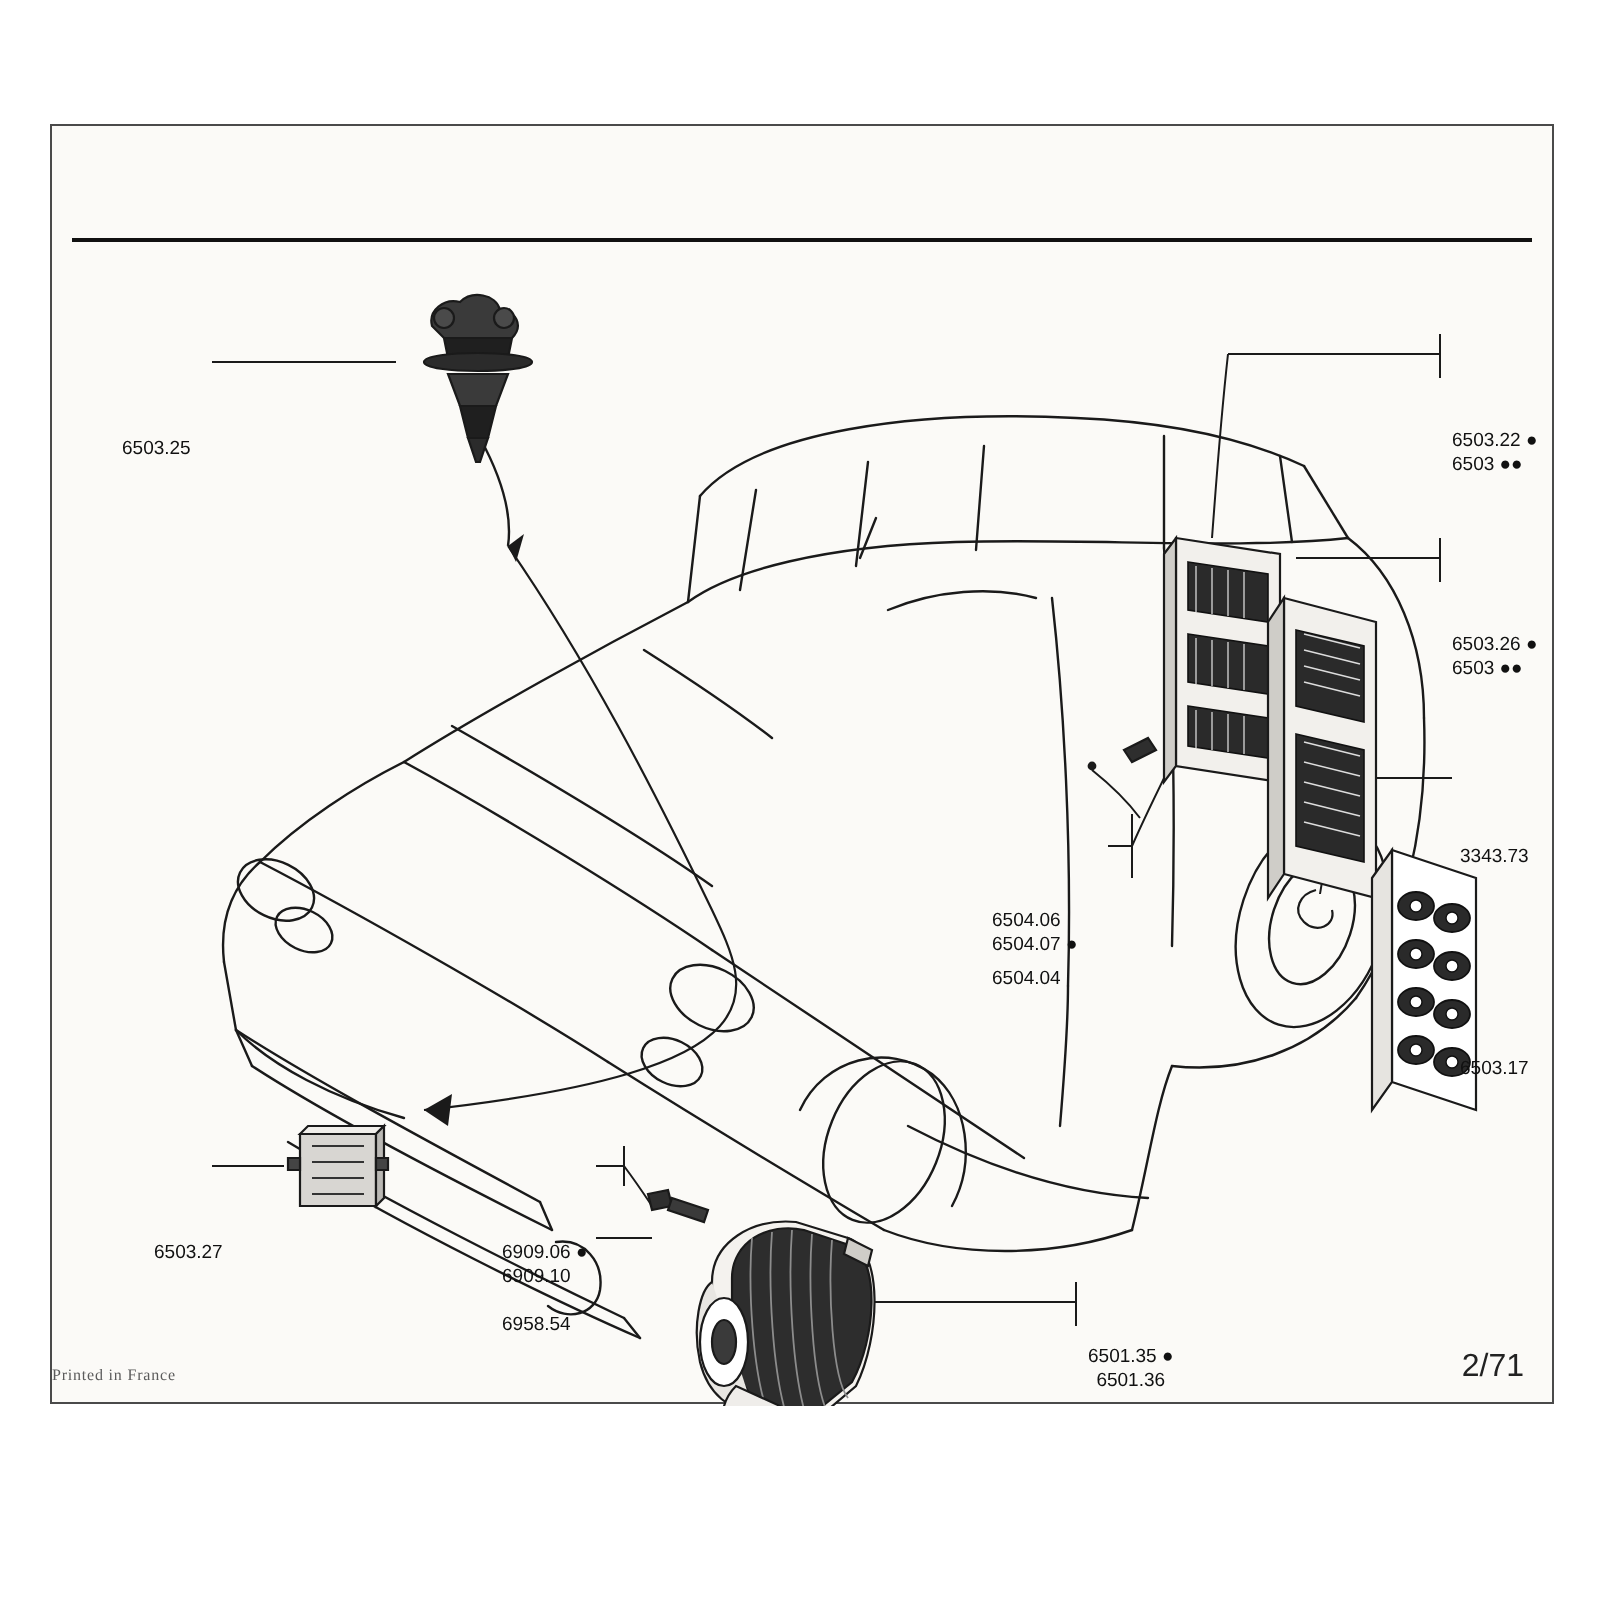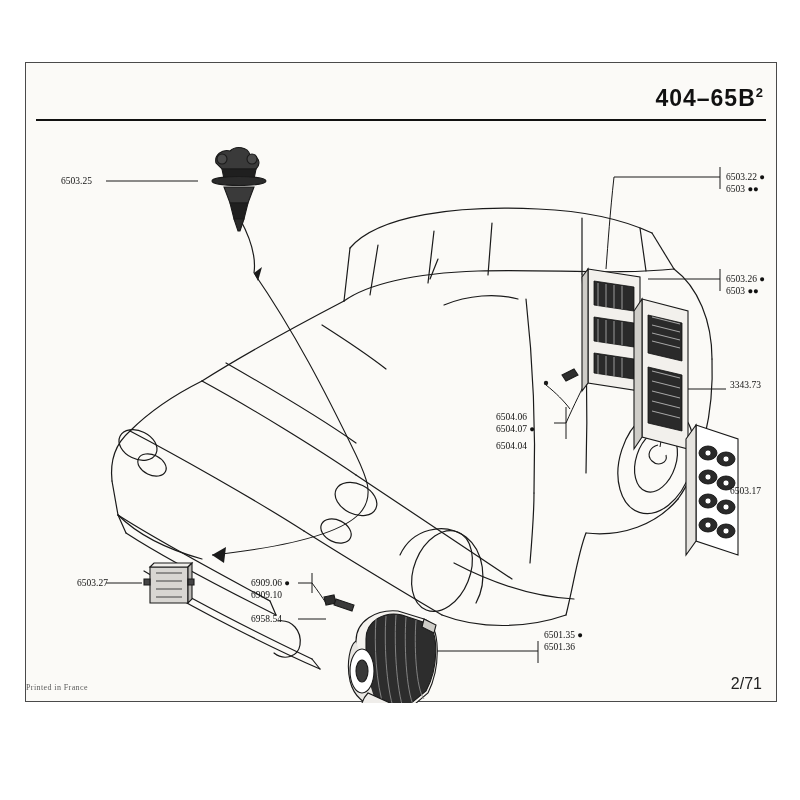--- a/index.html
+++ b/index.html
@@ -62,44 +62,42 @@
   .footer-right {
     position: absolute;
     right: 14px;
     bottom: 8px;
     font-size: 16px;
     color: #222;
     font-family: "Liberation Sans", sans-serif;
   }
   .label {
     position: absolute;
-    font-family: Liberation Serif, serif;
+    font-family: Liberation Sans, sans-serif;
     font-size: 9.5px;
     color: #111;
     white-space: nowrap;
     line-height: 12px;
+    margin-top: 44px;
   }
   svg.art {
     position: absolute;
     left: 0;
     top: 0;
     width: 752px;
     height: 640px;
   }
 </style>
 </head>
 <body>
 
 <div id="page">
 
   <div id="sheet">
 
-    <div class="hdr-title">
-      <span>404</span><span>–</span><span>65B</span><span class="sup">2</span>
-    </div>
     <div class="hdr-rule"></div>
 
     <svg class="art" viewBox="0 0 752 640">
       <g fill="none" stroke="#1a1a1a" stroke-width="1.2" stroke-linecap="round" stroke-linejoin="round">
 
         <path d="M324 185 C352 152, 432 142, 512 146 C560 148, 596 156, 626 170"></path>
         <path d="M324 185 L318 238"></path>
         <path d="M626 170 L648 206"></path>
         <path d="M318 238 C340 222, 386 210, 452 208 C520 206, 592 212, 648 206"></path>
 
@@ -377,21 +375,21 @@
 
     <div class="label" style="left:225px; top:514px;">
       <div>6909.06 ●</div>
       <div>6909.10</div>
     </div>
 
     <div class="label" style="left:225px; top:550px;">
       <div>6958.54</div>
     </div>
 
-    <div class="label" style="left:518px; top:566px;">
+    <div class="label" style="left:518px; top:566px;text-align:center;">
       <div>6501.35 ●</div>
       <div>6501.36</div>
     </div>
 
     <div class="footer-left">Printed in France</div>
     <div class="footer-right">2/71</div>
 
   </div>
 </div>
 

